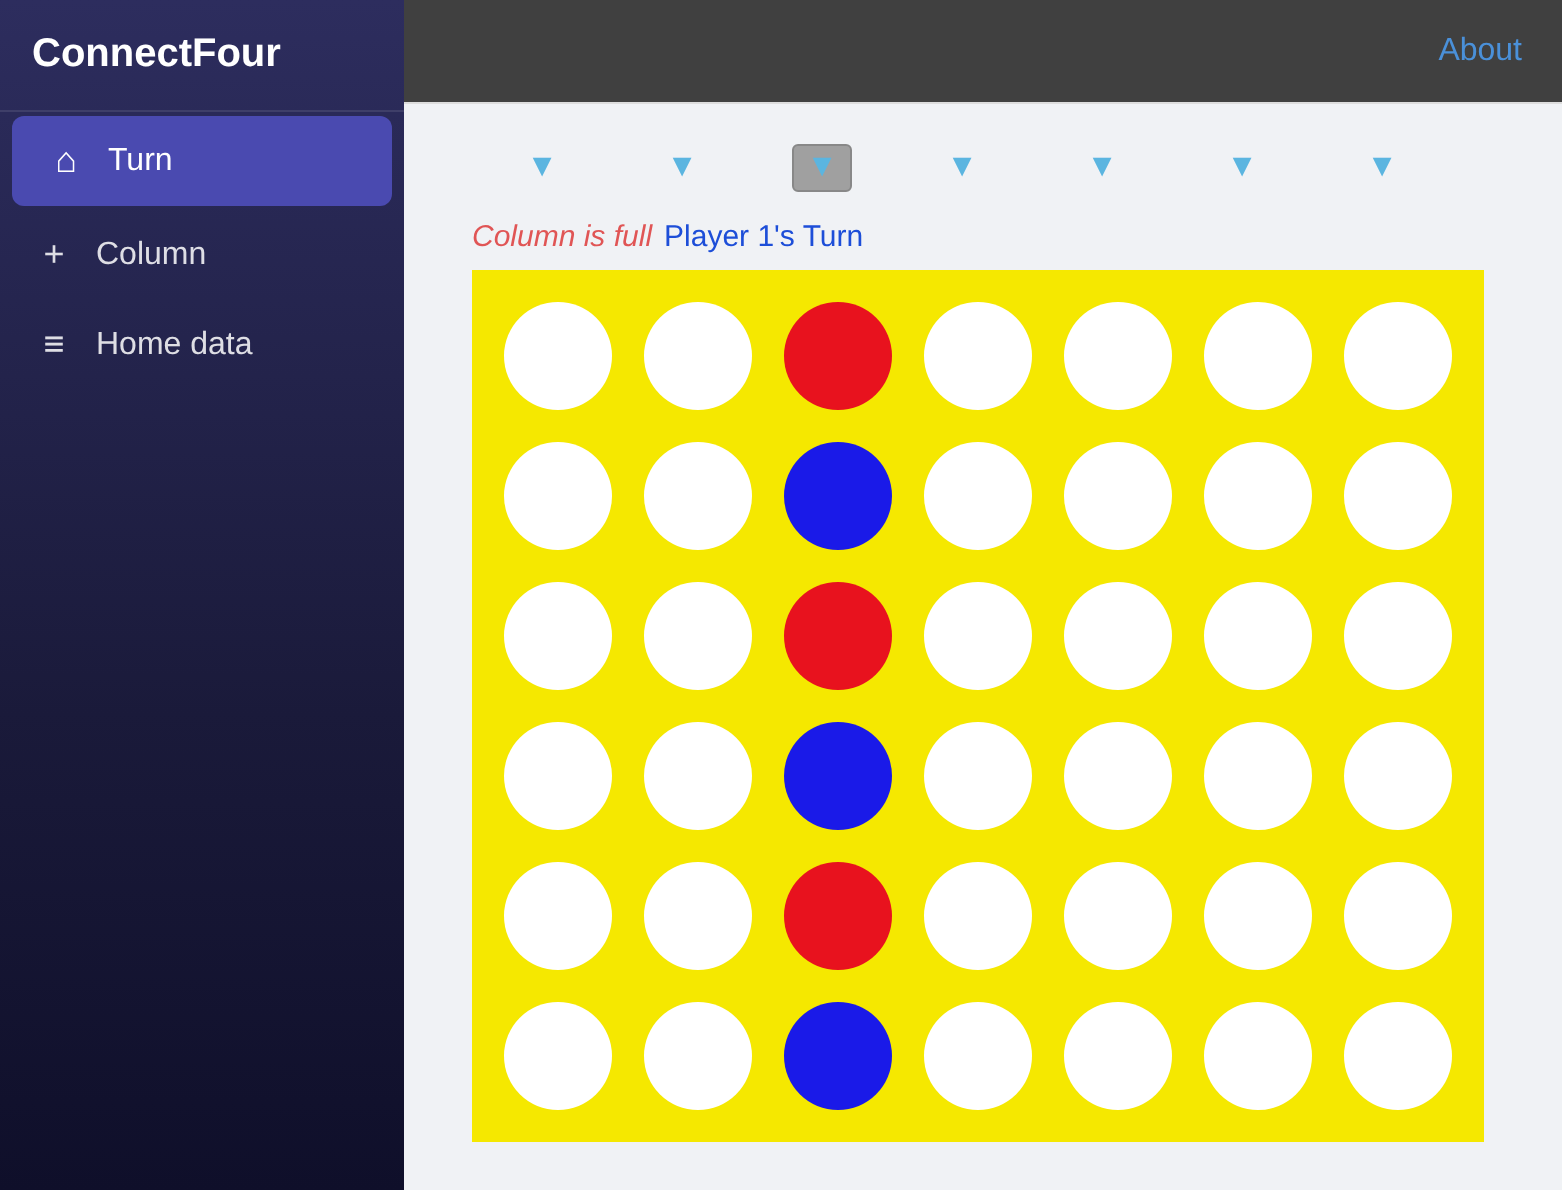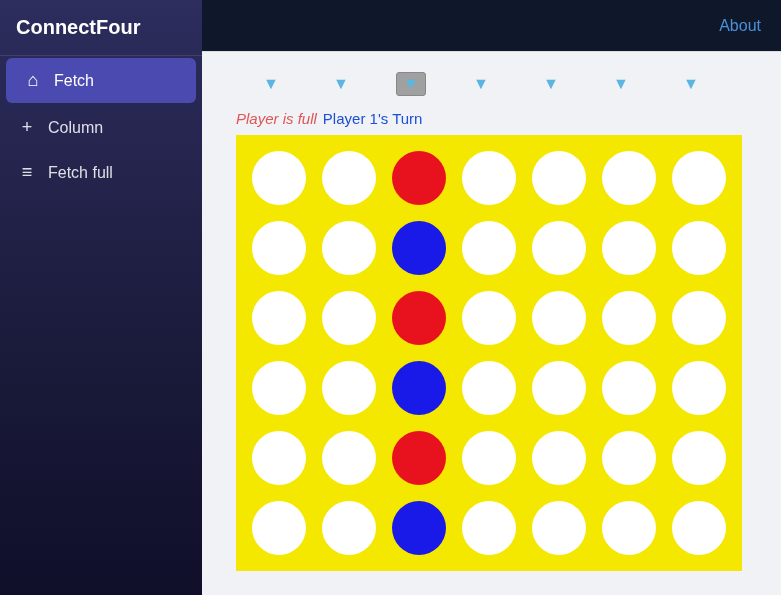--- a/index.html
+++ b/index.html
@@ -45,21 +45,21 @@
     
     #main {
       flex: 1;
       display: flex;
       flex-direction: column;
       background: #f0f2f5;
     }
 
     
     #topbar {
-      background: #0f172a;
+      background: #404040;
       padding: 10px 20px;
       display: flex;
       justify-content: flex-end;
       align-items: center;
       border-bottom: 1px solid #ddd;
       min-height: 52px;
     }
     #about-link {
       color: #4a90d9;
       font-size: 16px;
@@ -154,29 +154,29 @@
   </style>
 </head>
 <body>
 
 <div id="sidebar">
   <div id="sidebar-title">ConnectFour</div>
   <div id="nav-items">
 
   <div class="nav-item active">
         <span class="nav-icon">⌂</span>
-        <span>Fetch</span>
+        <span>Turn</span>
       </div>
       <div class="nav-item">
         <span class="nav-icon">+</span>
         <span>Column</span>
       </div>
       <div class="nav-item">
         <span class="nav-icon">≡</span>
-        <span>Fetch full</span>
+        <span>Home data</span>
       </div>
     </div>
 </div>
 
 <div id="main">
   <div id="topbar">
     <a id="about-link">About</a>
   </div>
   <div id="content">
     <div id="arrow-row">
@@ -197,21 +197,21 @@
           <span class="arrow-inner"><span class="arrow-symbol">▼</span></span>
         </button>
         <button class="arrow-btn">
           <span class="arrow-inner"><span class="arrow-symbol">▼</span></span>
         </button>
         <button class="arrow-btn">
           <span class="arrow-inner"><span class="arrow-symbol">▼</span></span>
         </button>
       </div>
     <div id="status-row">
-      <span id="column-full-msg">Player is full</span>
+      <span id="column-full-msg">Column is full</span>
       <span id="turn-msg">Player 1's Turn</span>
     </div>
     <div id="board-container">
 
     <div class="cell">
           <div class="disc"></div>
         </div>
         <div class="cell">
           <div class="disc"></div>
         </div>

